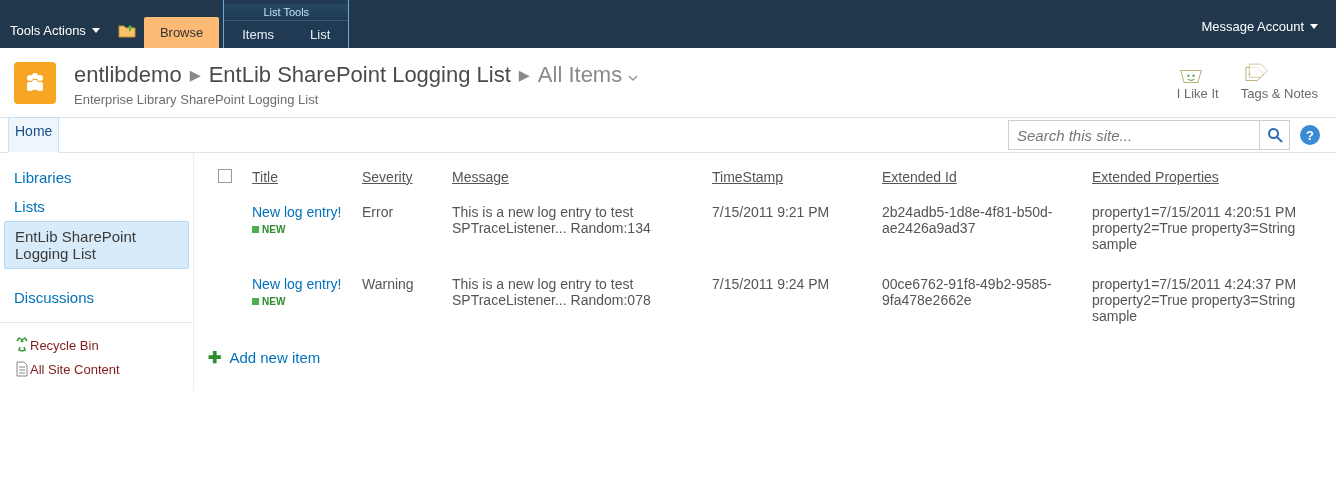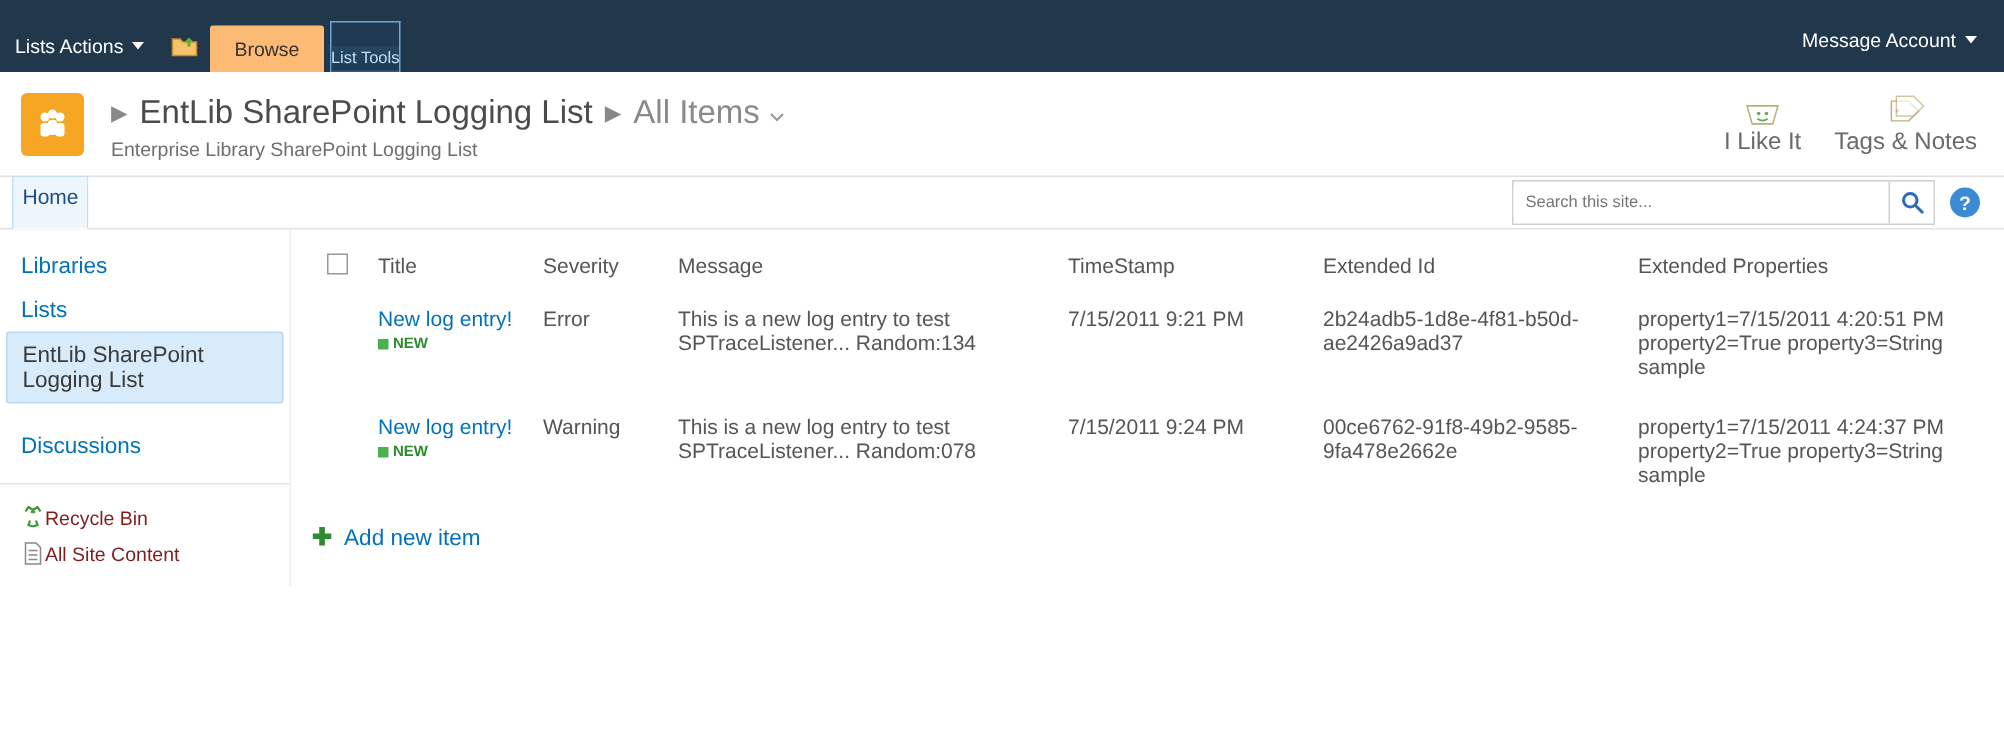--- a/index.html
+++ b/index.html
@@ -22,90 +22,95 @@
   
   .title-area { display: flex; padding: 14px 18px 10px 14px; align-items: flex-start; position: relative; }
   .site-icon { width: 42px; height: 42px; background: #f6a623; border-radius: 4px; display:flex; align-items:center; justify-content:center; margin-right: 18px; }
   .breadcrumb { display: flex; flex-wrap: wrap; align-items: center; gap: 8px; font-size: 22px; color: #555; }
   .breadcrumb a { color: #4b4b4b; text-decoration: none; }
   .breadcrumb .views { color: #8a8a8a; }
   .bc-sep { color: #888; }
   .subtitle { color: #6e6e6e; font-size: 13px; margin-top: 4px; }
 
   .social { margin-left: auto; display: flex; gap: 22px; text-align: center; }
-  .social-item { display: flex; flex-direction: column; align-items: center; font-size: 16px; color: #6a6a6a; cursor: pointer; }
+  .social-item { display: flex; flex-direction: column; align-items: flex-start; font-size: 13px; color: #6a6a6a; cursor: pointer; }
   .social-item svg { width: 28px; height: 24px; }
 
   
   .topnav-row { display: flex; align-items: stretch; border-top: 1px solid #e1e1e1; border-bottom: 1px solid #e1e1e1; }
   .topnav-tab { border: 1px solid #c7dff2; border-bottom: 1px solid #fff; background: #eef6fc; padding: 5px 6px; margin: -1px 0 -1px 8px; font-size: 14px; color: #1a4e8a; border-radius: 2px 2px 0 0; }
   .search-wrap { margin-left: auto; display: flex; align-items: center; padding: 2px 16px 2px 0; gap: 10px; }
   .search-box { display: flex; align-items: center; border: 1px solid #cfcfcf; background: #fff; }
-  .search-box input { border: none; outline: none; font-size: 11px; color: #c2410c; padding: 4px 8px; width: 250px; }
+  .search-box input { border: none; outline: none; font-size: 15px; font-style: italic; color: #c2410c; padding: 4px 8px; width: 250px; }
   .search-btn { width: 30px; height: 28px; display:flex; align-items:center; justify-content:center; border-left: 1px solid #cfcfcf; cursor:pointer; }
   .help-icon { width: 20px; height: 20px; border-radius: 50%; background: #3a8ad6; color: #fff; display:flex; align-items:center; justify-content:center; font-weight:bold; font-size:13px; cursor:pointer; }
 
   
   .body { display: flex; }
   .quicklaunch { width: 194px; padding: 10px 0; border-right: 1px solid #eee; }
   .ql-heading, .ql-item { display:block; padding: 6px 14px; color: #0072bc; font-size: 15px; text-decoration: none; cursor:pointer; }
   .ql-item.selected { background: #d8ebfb; border: 1px solid #b9d9f3; color: #3a3a3a; margin: 0 4px; padding: 6px 10px; border-radius: 2px; }
   .ql-spacer { height: 14px; }
   .ql-sep { border-top: 1px solid #e5e5e5; margin: 10px 0; }
   .ql-util { display:flex; align-items:center; gap:0; padding: 4px 14px; color:#7f1d1d; cursor:pointer; }
 
   
   .list-area { flex: 1; padding: 10px 14px; }
   table.splist { width: 100%; border-collapse: collapse; }
-  table.splist th { text-align: left; font-weight: normal; color: #555; font-size: 14px; padding: 6px 10px 12px 10px; vertical-align: top; }
+  table.splist th { text-align: left; font-weight: normal; color: #555; font-size: 14px; padding: 6px 10px 12px 10px; vertical-align: top; text-decoration: underline; }
   table.splist td { padding: 6px 10px 18px 10px; vertical-align: top; color: #555; font-size: 14px; }
   .chk { width: 14px; height: 14px; border: 1px solid #9a9a9a; display:inline-block; }
   .item-title { color: #0072bc; cursor:pointer; display:block; }
   .new-badge { color: #2e8b2e; font-size: 10px; font-weight: bold; display:inline-flex; align-items:center; gap:3px; margin-top:3px; }
   .new-badge .sq { width:7px; height:7px; background:#4caf50; display:inline-block; }
   .add-item { display:flex; align-items:center; gap:8px; color:#0072bc; cursor:pointer; margin-top: 6px; font-size:15px; }
   .plus { color: #2e8b2e; font-weight: bold; font-size: 16px; }
 </style>
 </head>
 <body>
 
 <div class="ribbon">
   <div class="site-actions">
-    <span>Lists Actions</span>
+    <span>Tools Actions</span>
     <span class="caret-down"></span>
   </div>
   <div class="folder-up">
     <svg width="18" height="16" viewBox="0 0 18 16">
       <path d="M1 4h5l2 2h9v9H1z" fill="#f4c36b" stroke="#c98f2b"></path>
       <path d="M12 3l3 3h-2v3h-2V6h-2z" fill="#5fae3a"></path>
     </svg>
   </div>
   <div class="tab browse">Browse</div>
   <div class="tab-group">
     <div class="tab-group-title">List Tools</div>
+    <div class="tab-group-row">
+      <div class="tab">Items</div>
+      <div class="tab">List</div>
+    </div>
   </div>
   <div class="account">
     <span>Message Account</span>
     <span class="caret-down"></span>
   </div>
 </div>
 
 <div class="title-area">
   <div class="site-icon">
     <svg width="26" height="26" viewBox="0 0 26 26">
       <circle cx="8" cy="8" r="3" fill="#fff"></circle>
         <rect x="5" y="12" width="6" height="9" rx="2" fill="#fff"></rect>
       <circle cx="18" cy="8" r="3" fill="#fff"></circle>
         <rect x="15" y="12" width="6" height="9" rx="2" fill="#fff"></rect>
       <circle cx="13" cy="6" r="3" fill="#fff"></circle>
         <rect x="10" y="10" width="6" height="10" rx="2" fill="#fff"></rect>
     </svg>
   </div>
   <div>
     <div class="breadcrumb">
+      <a>entlibdemo</a>
       <span class="bc-sep">▸</span>
       <a>EntLib SharePoint Logging List</a>
       <span class="bc-sep">▸</span>
       <span class="views">
         <span>All Items</span>
         <svg width="10" height="8" viewBox="0 0 10 8" style="display:inline">
             <path d="M1 2l4 4 4-4" stroke="#9a9a9a" fill="none" stroke-width="1.5"></path>
           </svg>
       </span>
     </div>

